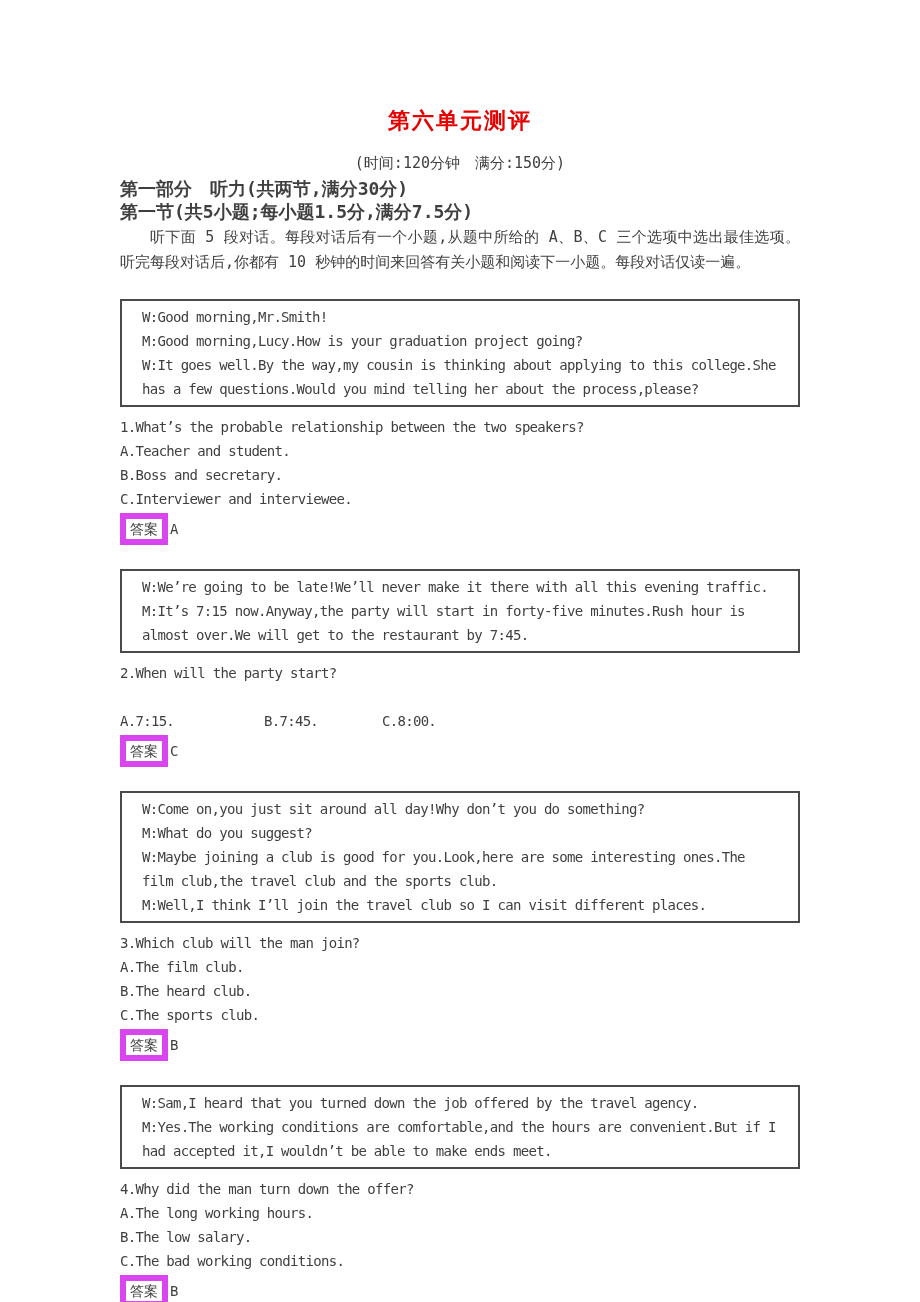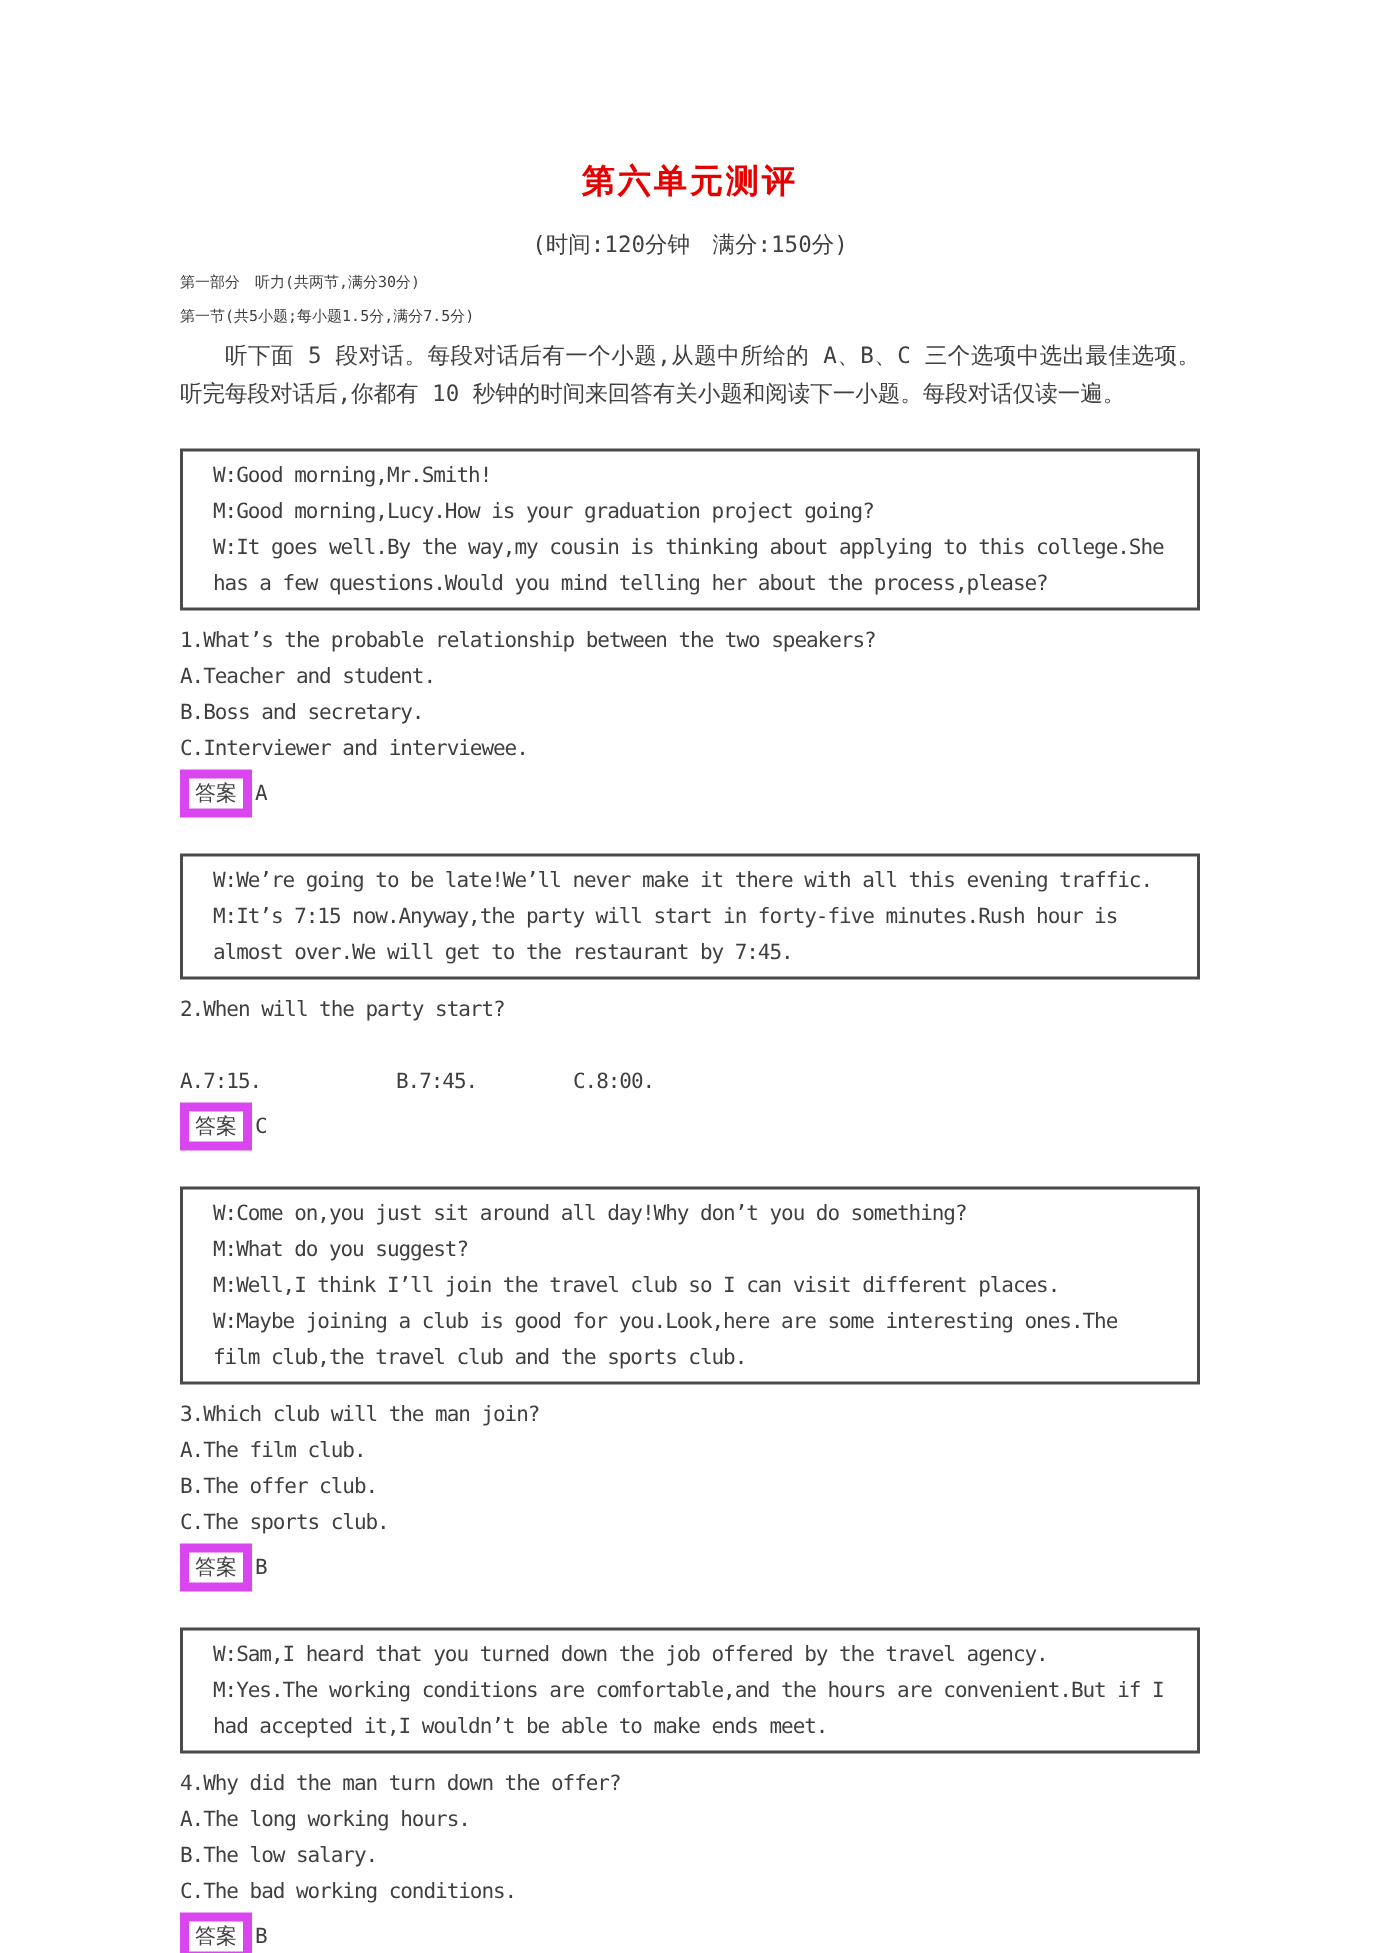--- a/index.html
+++ b/index.html
@@ -23,23 +23,24 @@
     letter-spacing: 2px;
     margin: 0 0 12px 0;
   }
   .subtitle {
     font-size: 15px;
     line-height: 23px;
     text-align: center;
     margin: 16px 0 2px 0;
   }
   .meta {
-    font-size: 10px;
+    font-size: 18px;
     line-height: 23px;
     margin: 0;
+    font-weight: bold;
   }
   .instructions {
     font-size: 15px;
     line-height: 25px;
     margin: 2px 0 6px 0;
     text-indent: 2em;
     text-align: justify;
   }
   .dialogue {
     border: 2px solid #4a4a4a;
@@ -117,26 +118,26 @@
     </p>
     <div class="answer-row">
       <span class="answer-box">答案</span><span class="answer-letter">C</span>
     </div>
   </section>
 
   <section>
     <div class="dialogue">
       <p class="dline">W:Come on,you just sit around all day!Why don’t you do something?</p>
       <p class="dline">M:What do you suggest?</p>
+      <p class="dline">W:Maybe joining a club is good for you.Look,here are some interesting ones.The film club,the travel club and the sports club.</p>
       <p class="dline">M:Well,I think I’ll join the travel club so I can visit different places.</p>
-      <p class="dline">W:Maybe joining a club is good for you.Look,here are some interesting ones.The film club,the travel club and the sports club.</p>
     </div>
     <p class="question">3.Which club will the man join?</p>
     <p class="option">A.The film club.</p>
-    <p class="option">B.The offer club.</p>
+    <p class="option">B.The heard club.</p>
     <p class="option">C.The sports club.</p>
     <div class="answer-row">
       <span class="answer-box">答案</span><span class="answer-letter">B</span>
     </div>
   </section>
 
   <section>
     <div class="dialogue">
       <p class="dline">W:Sam,I heard that you turned down the job offered by the travel agency.</p>
       <p class="dline">M:Yes.The working conditions are comfortable,and the hours are convenient.But if I had accepted it,I wouldn’t be able to make ends meet.</p>

